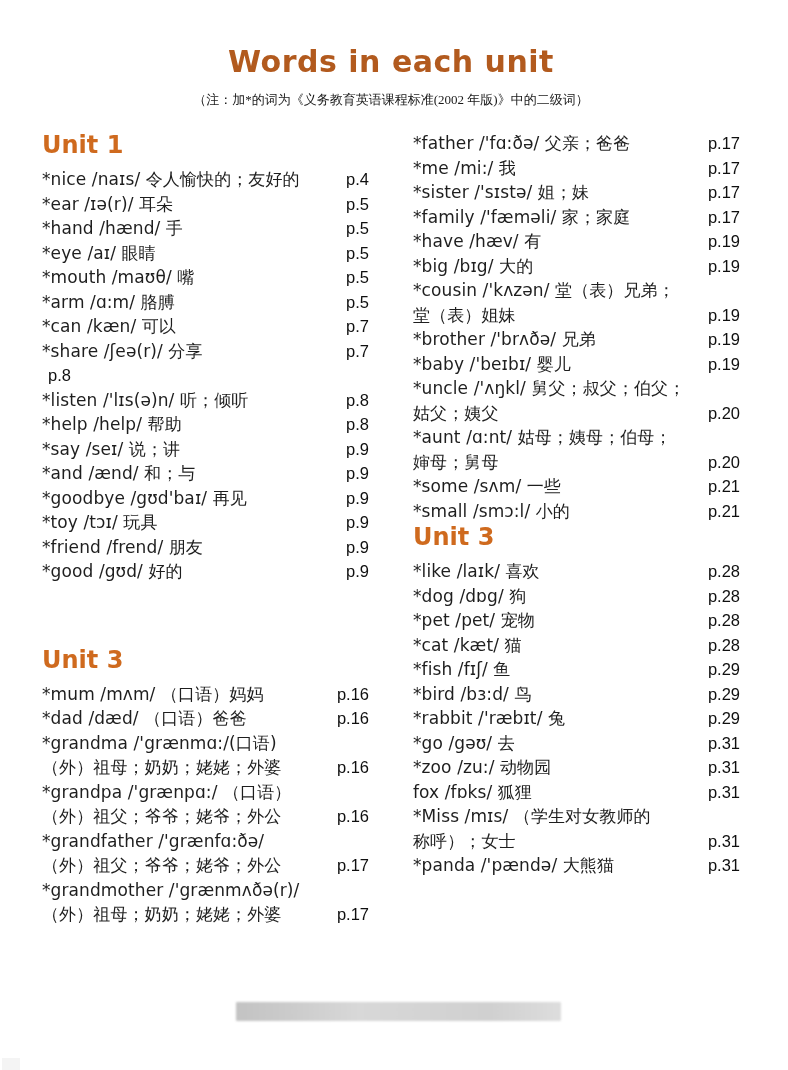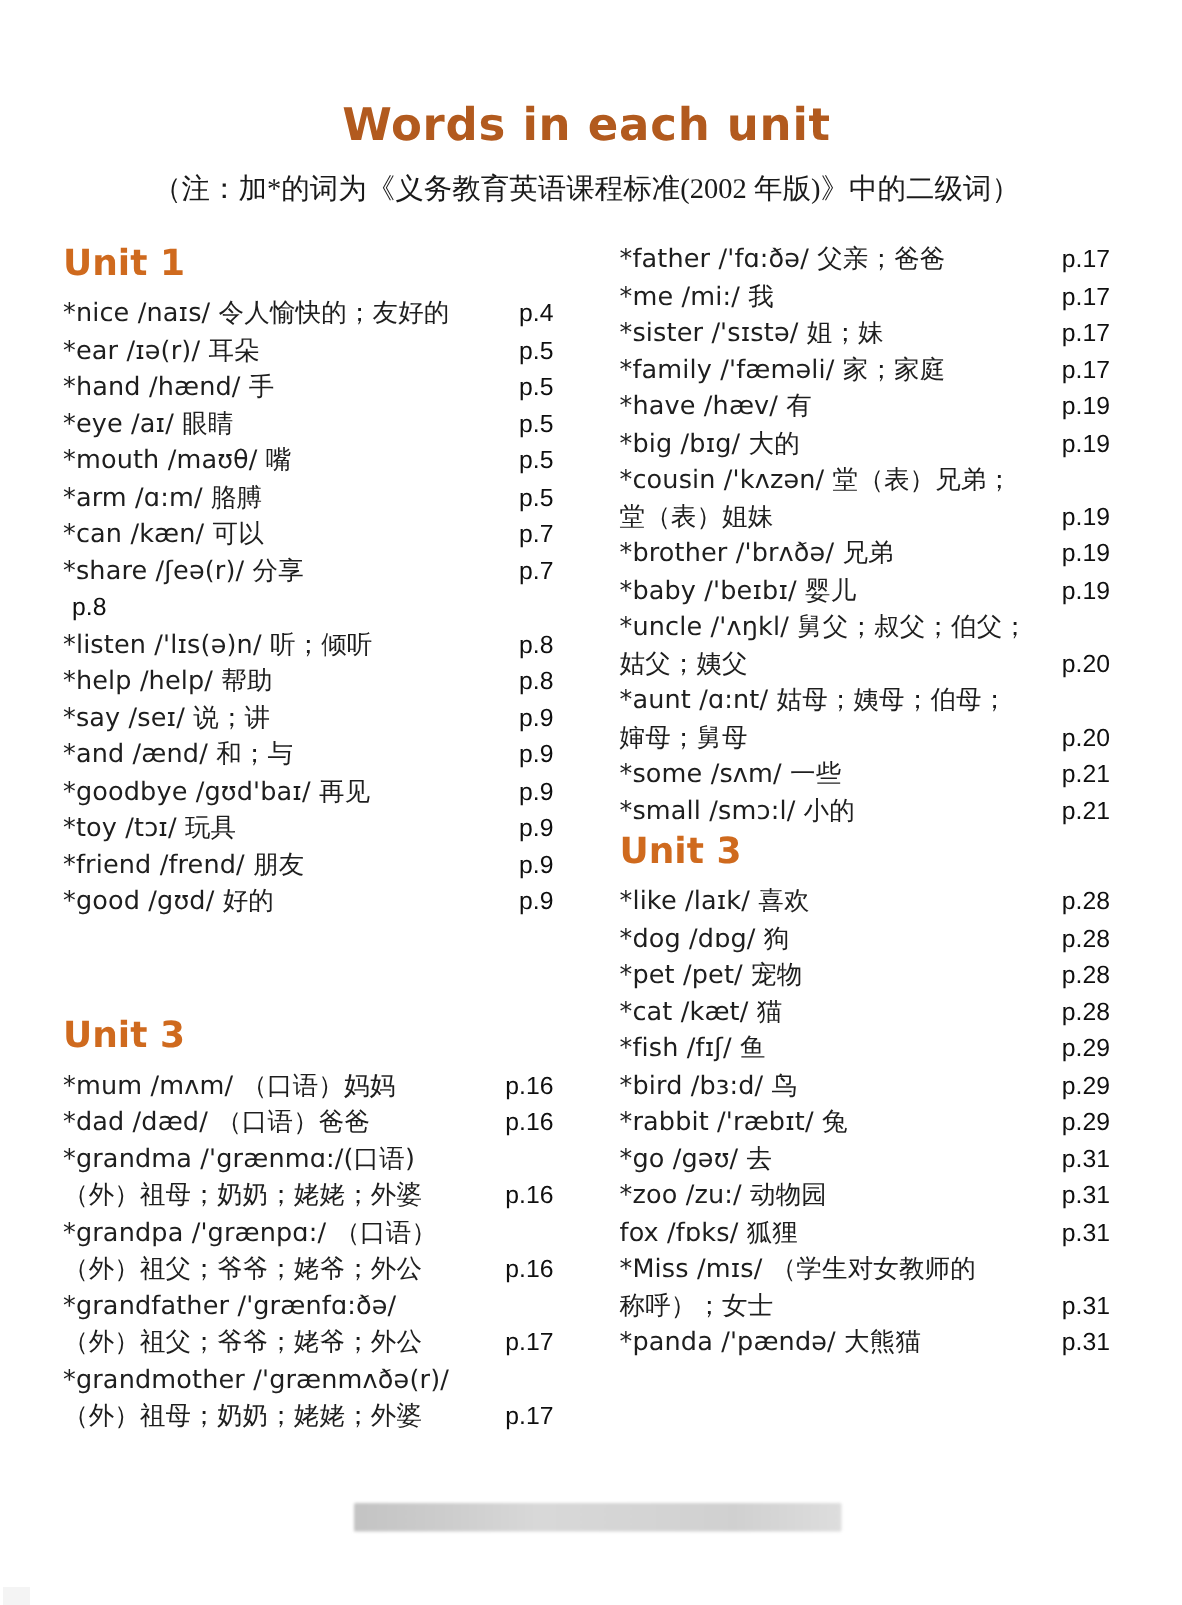--- a/index.html
+++ b/index.html
@@ -1,33 +1,33 @@
 <!DOCTYPE html>
 <html><head>
 <meta charset="utf-8">
 <style>
   html, body { margin:0; padding:0; }
   body {
     width:788px; height:1070px; background:#ffffff;
     font-family:"DejaVu Sans", sans-serif; color:#1e1e1e;
     position:relative; overflow:hidden;
   }
-  .page { padding:66px 48px 0 42px; }
+  .page { padding:44px 48px 0 42px; }
   .title {
     text-align:center; font-size:30px; font-weight:bold;
     color:#b25a1e; margin:0 0 12px 0; letter-spacing:0.5px;
     font-family:"DejaVu Sans", sans-serif;
   }
   .subtitle {
     text-align:center; font-size:39px; font-weight:normal;
     font-family:"Liberation Serif", serif; color:#0f0f0f;
     margin:0 0 6px 0; letter-spacing:6px;
   }
   .note {
-    text-align:center; font-size:19px; color:#1a1a1a;
+    text-align:center; font-size:13px; color:#1a1a1a;
     font-family:"Liberation Serif", serif; margin:0 0 22px 0;
   }
   .cols { display:flex; gap:44px; align-items:flex-start; }
   .col { flex:1; min-width:0; }
   .unit-header {
     color:#cf6a1e; font-size:24px; font-weight:bold;
     line-height:29px; margin:0 0 7px 0;
   }
   #col-left .section + .section { margin-top:62px; }
   #col-right .section + .section { }

